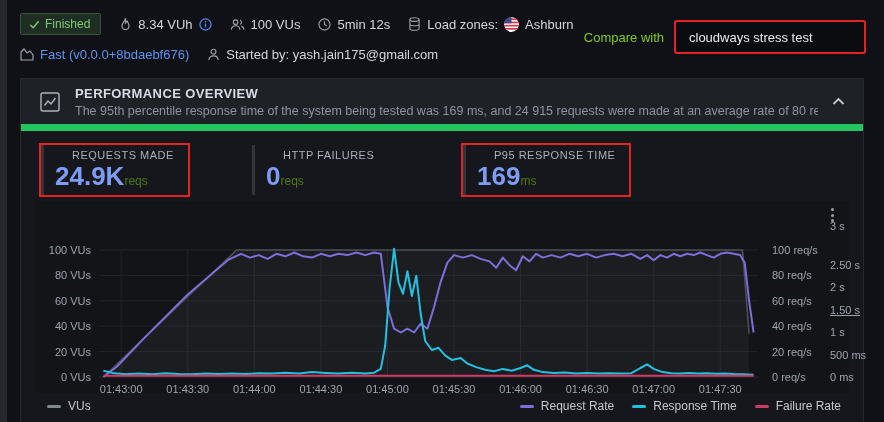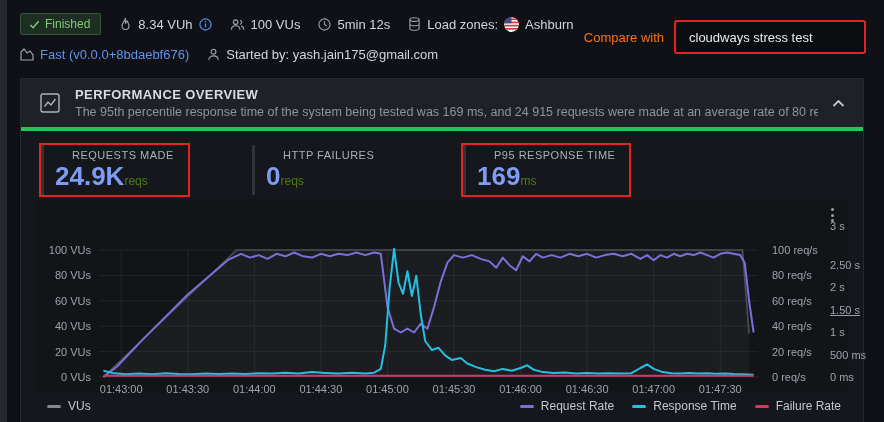--- a/index.html
+++ b/index.html
@@ -13,28 +13,28 @@
   .hdr-row { display:flex; align-items:center; gap:6px; height:24px; margin-bottom:6px; font-size:13px; color:#d2d6dd; }
   .hdr-item { display:flex; align-items:center; gap:6px; white-space:nowrap; }
   .hdr-gap { width:6px; }
   .badge { display:inline-flex; align-items:center; gap:5px; background:#1f2e22; border:1px solid #35543b; color:#7ecb76; font-size:12px; padding:3px 10px 3px 8px; border-radius:2px; }
   .icon { display:inline-flex; align-items:center; justify-content:center; color:#9ba1ab; }
   .blue { color:#5e93f0; }
   .flag { width:15px; height:15px; border-radius:50%; overflow:hidden; display:inline-block; }
 
   
   .compare-area { position:absolute; right:0; top:10px; display:flex; align-items:center; gap:12px; }
-  .compare-label { font-size:13px; color:#f97316; }
+  .compare-label { font-size:13px; color:#84cc16; }
   .compare-input { background:#0a0c0f; border:1px solid #0a0c0f; color:#e8ebef; font-size:13px; height:30px; width:188px; padding:0 12px; outline:none; box-shadow:0 0 0 2px #e32221; border-radius:1px; }
   .run-select { display:flex; align-items:center; gap:10px; background:#15171c; border:1px solid #2c2f36; border-radius:2px; height:30px; padding:0 10px; width:166px; color:#9aa0a9; font-size:13px; cursor:pointer; }
   .run-select .lbl { flex:1; }
 
   
   .panel { position:absolute; left:20px; top:78px; width:844px; height:360px; background:#16171c; border:1px solid #26282e; border-bottom:none; }
-  .panel-header { height:52px; background:#1e2126; display:flex; align-items:center; padding:0 18px; gap:14px; border-bottom:4px solid #22c55e; }
+  .panel-header { height:52px; background:#1e2126; display:flex; align-items:center; padding:0 18px; gap:14px; border-bottom:7px solid #22c55e; }
   .panel-titles { flex:1; min-width:0; }
   .panel-title { font-size:13px; font-weight:bold; letter-spacing:.4px; color:#d8dce3; margin-bottom:3px; }
   .panel-sub { font-size:12.5px; color:#8e949e; white-space:nowrap; overflow:hidden; }
 
   .stats-row { display:flex; padding:14px 20px 10px 20px; height:70px; }
   .stat { width:211px; }
   .stat-inner { display:inline-block; border-left:3px solid #30343c; padding:4px 14px 6px 11px; }
   .stat.annotated .stat-inner { box-shadow:0 0 0 2px #e32221; }
   .stat-label { font-size:11px; letter-spacing:.5px; color:#aab0b9; margin-bottom:2px;padding-left:17px; }
   .stat-value { font-size:26px; font-weight:bold; color:#7d9cf4; line-height:1; display:inline; }

